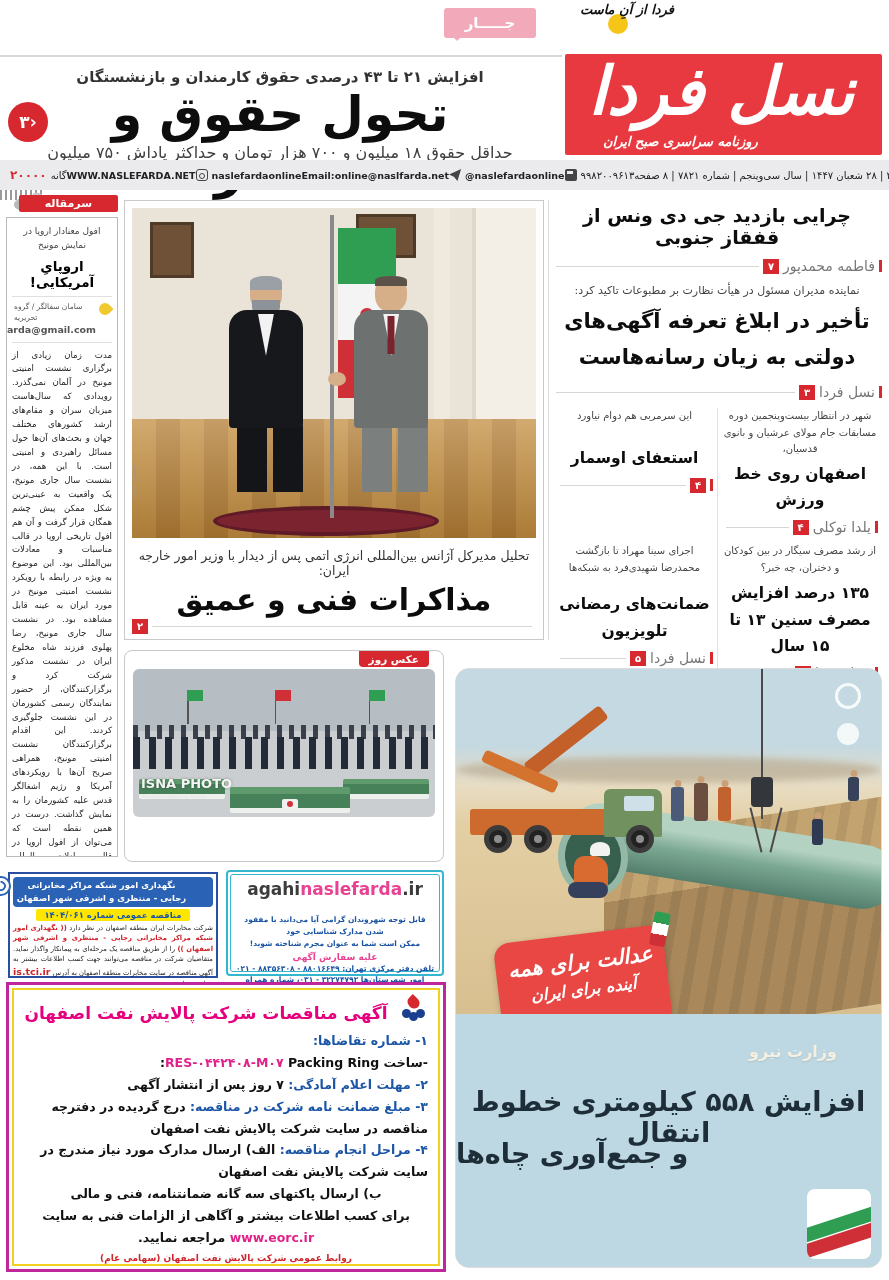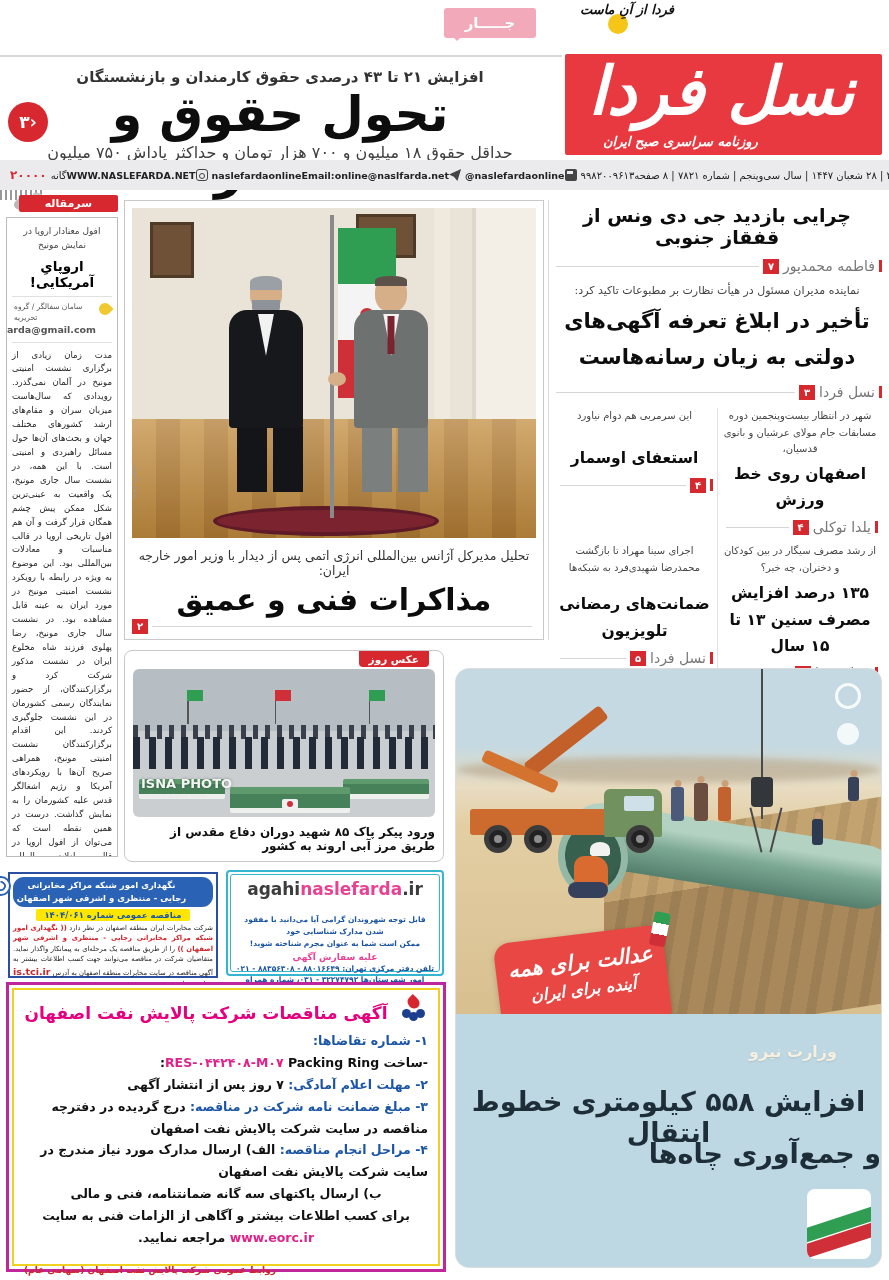--- a/index.html
+++ b/index.html
@@ -220,34 +220,34 @@
   .badge-flag { position:absolute; right:-6px; top:-12px; width:16px; height:34px; transform:rotate(18deg);
                background:linear-gradient(180deg,#2f9e52 0 33%,#fff 33% 66%,#cf3038 66% 100%); border-radius:3px; }
   .wm-logos { position:absolute; right:16px; top:14px; width:34px; height:80px; }
   .wm1 { width:26px; height:26px; border:3px solid rgba(255,255,255,.85); border-radius:50%; margin:0 auto; }
   .wm2 { width:22px; height:22px; background:rgba(255,255,255,.8); border-radius:50%; margin:14px auto 0; }
   .pipe-panel { position:relative; width:100%; height:255px; background:#bdd8e3; }
   .pipe-org { position:absolute; right:44px; top:28px; font-size:16px; font-weight:bold; color:#f7f0e0;
               text-shadow:0 1px 2px rgba(0,0,0,.1); }
   .pipe-hl1 { position:absolute; left:0; right:0; top:72px; text-align:center; font-size:27px; font-weight:bold;
               color:#1e2e38; }
-  .pipe-hl2 { position:absolute; left:0; right:0; top:124px; text-align:right; font-size:27px; font-weight:bold;
+  .pipe-hl2 { position:absolute; left:0; right:0; top:124px; text-align:left; font-size:27px; font-weight:bold;
               color:#1e2e38; }
   .corner-ribbon { position:absolute; right:10px; bottom:10px; width:64px; height:70px; background:#fff;
               border-radius:8px; overflow:hidden; }
   .rib-g { position:absolute; left:-10px; top:26px; width:100px; height:14px; background:#2f9e52;
               transform:rotate(-18deg); }
   .rib-r { position:absolute; left:-10px; top:42px; width:100px; height:14px; background:#cf3038;
               transform:rotate(-18deg); }
 
   
   .telecom-ad { left:8px; top:872px; width:210px; height:106px; border:2px solid #2a4fa2; background:#fff;
                 padding:3px; }
   .tel-title { background:#2a62b5; color:#fff; font-size:8.5px; font-weight:bold; text-align:center;
-               border-radius:11px; padding:2px 26px 2px 3px; line-height:1.5; position:relative; }
+               border-radius:4px; padding:2px 26px 2px 3px; line-height:1.5; position:relative; }
   .tci-logo { position:absolute; left:-22px; top:-1px; width:20px; height:20px; background:#fff;
               border:2.5px solid #2a62b5; border-radius:50%; }
   .tci-logo:after { content:""; position:absolute; inset:3px; border:2px solid #2a62b5; border-radius:50%;
               border-left-color:transparent; transform:rotate(40deg); }
   .tel-no { margin:2px auto; width:fit-content; background:#ffe600; color:#1b55a5; font-size:8.5px;
             font-weight:bold; padding:1px 8px; border-radius:2px; }
   .tel-body { font-size:6.8px; line-height:1.55; text-align:justify; color:#222; }
   .tel-red { color:#d0232a; font-weight:bold; }
   .tel-foot { margin:2px auto 0; width:fit-content; background:#2a62b5; color:#fff; font-size:7px;
               font-weight:bold; padding:1px 10px; border-radius:6px; }
@@ -268,21 +268,21 @@
   .nioc { position:relative; width:30px; height:34px; }
   .nioc-flame { position:absolute; left:10px; top:0; width:11px; height:13px; background:#d7282f;
                 border-radius:50% 0 50% 50%; transform:rotate(-45deg); }
   .nioc-petals { position:absolute; left:4px; top:13px; width:9px; height:9px; background:#1b3f8f;
                  border-radius:50%; box-shadow:7px 3px 0 #1b3f8f, 14px 0 0 #1b3f8f; }
   .ref-title { font-size:17px; font-weight:bold; color:#e6007e; }
   .ref-line { font-size:12.5px; font-weight:bold; line-height:1.75; text-align:right; color:#111; }
   .ref-label { color:#1b55a5; }
   .ref-pink { color:#e0218a; direction:ltr; display:inline-block; }
   .ref-center { text-align:center; }
-  .ref-foot { font-size:9px; font-weight:bold; color:#d0232a; text-align:left; margin-top:16px; }
+  .ref-foot { font-size:9px; font-weight:bold; color:#d0232a; text-align:center; margin-top:4px; }
 </style>
 </head>
 <body>
 
 <div class="abs jar-bubble"><span>جـــــار</span></div>
 <div class="abs sun"></div>
 <div class="abs slogan">فردا از آنِ ماست</div>
 <div class="abs logo-box">
   <div class="logo-title">نسل فردا</div>
   <div class="logo-sub">روزنامه سراسری صبح ایران</div>
@@ -395,21 +395,20 @@
     <div class="row-far"></div>
     <div class="row-near"></div>
     <div class="coffin" style="left:2%;bottom:18px;width:86px;height:20px;"></div>
     <div class="coffin" style="right:2%;bottom:18px;width:86px;height:20px;"></div>
     <div class="coffin" style="left:32%;bottom:4px;width:120px;height:26px;">
       <div class="coffin-emb"></div>
     </div>
     <div class="isna-mark">ISNA PHOTO</div>
     <div class="isna-sub">Mohammadamin Ansari</div>
   </div>
-  <div class="pod-caption">ورود پیکر پاک ۸۵ شهید دوران دفاع مقدس از طریق مرز آبی اروند به کشور</div>
 </div>
 
 <div class="abs vsep"></div>
 <div class="abs news-col">
 
   <div>
     <div class="hl1">چرایی بازدید جی دی ونس از قفقاز جنوبی</div>
     <div class="byrow">
       <span class="bybar"></span>
       <span class="bysrc">فاطمه محمدپور</span>

